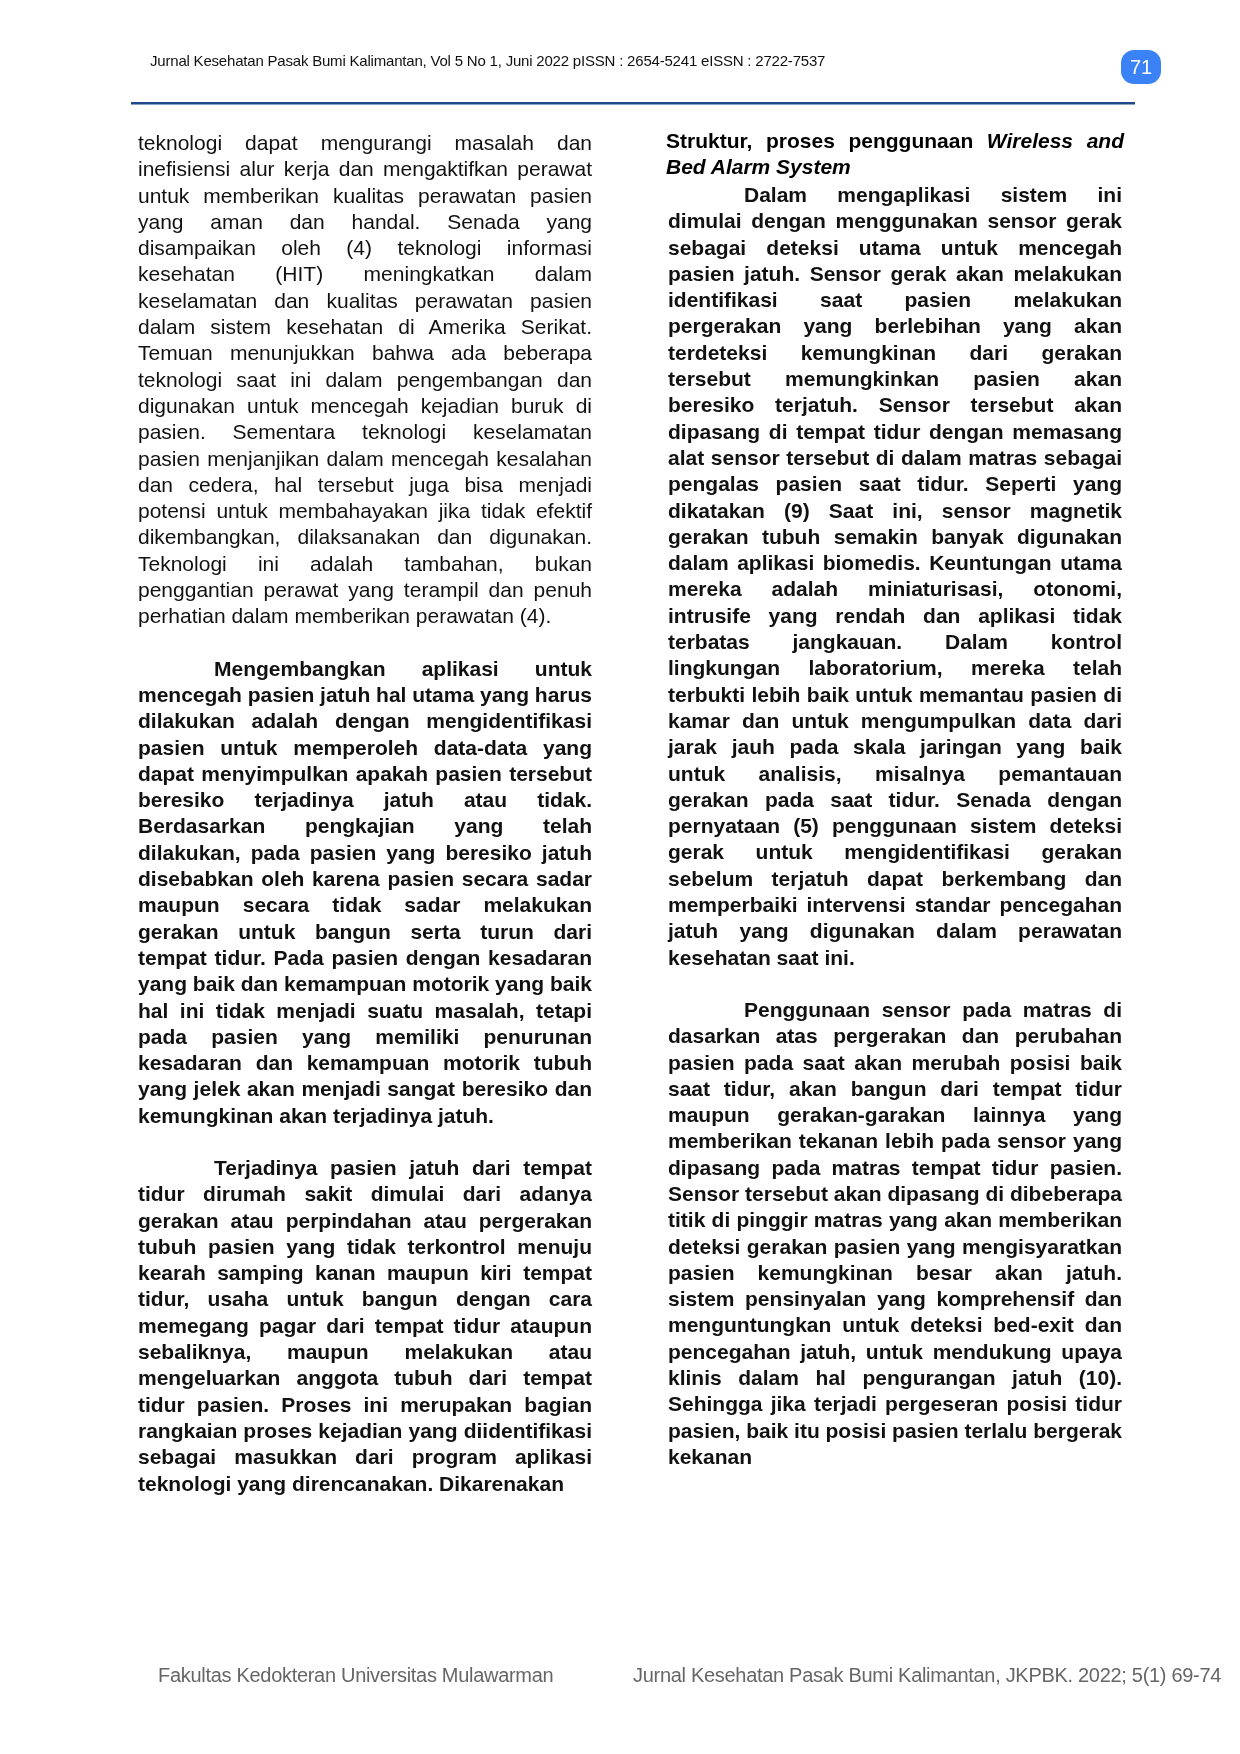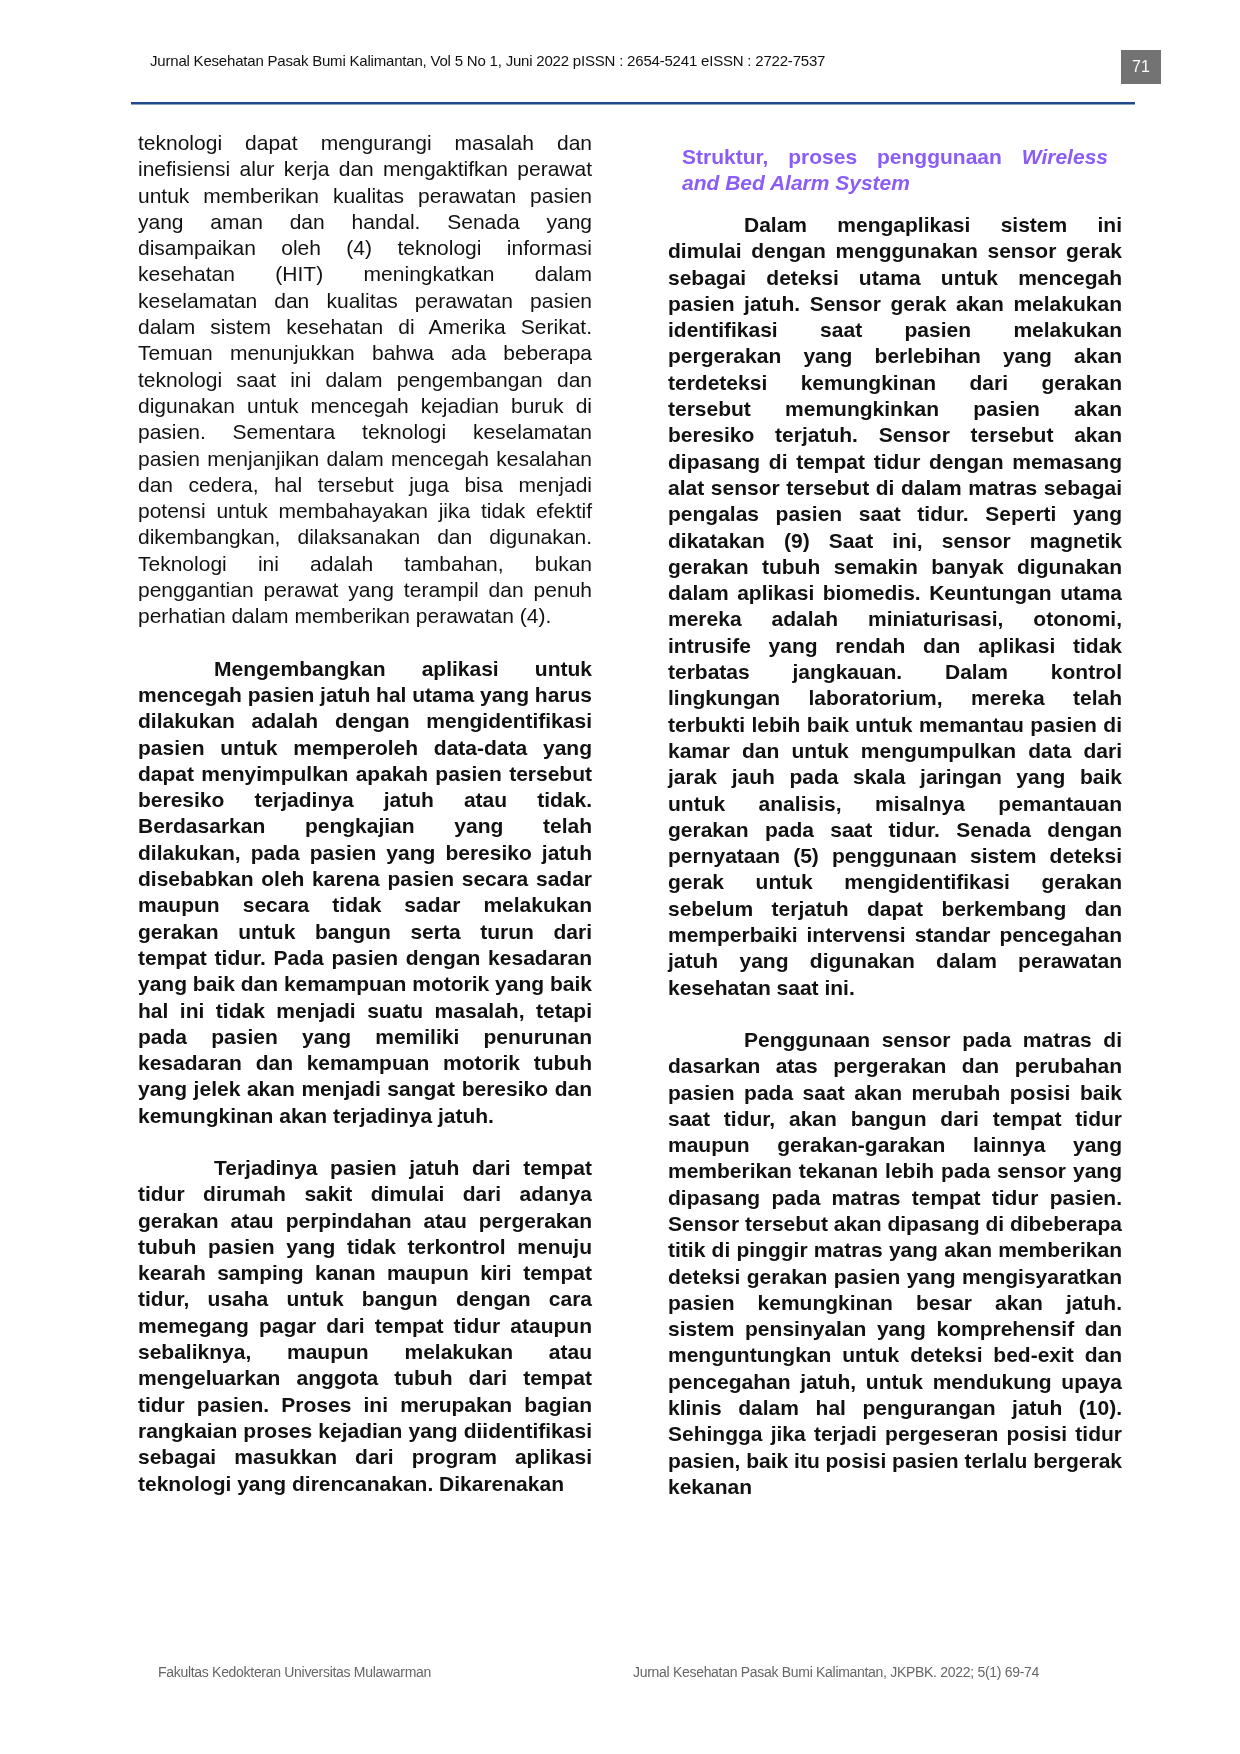--- a/index.html
+++ b/index.html
@@ -27,26 +27,27 @@
       letter-spacing: -0.2px;
     }
     .header .url { display: block; }
     .header .journal { display: block; }
     .page-num {
       position: absolute;
       left: 1121px;
       top: 50px;
       width: 40px;
       height: 34px;
-      background: #737373;
+      background: #3b82f6;
       color: #ffffff;
-      font-size: 16px;
+      font-size: 20px;
       line-height: 34px;
       text-align: center;
       font-family: "Liberation Sans", sans-serif;
+      border-radius: 13px;
     }
     .rule {
       position: absolute;
       left: 131px;
       top: 102px;
       width: 1004px;
       height: 2px;
       background: #1f4a8a;
       border-bottom: 1px solid #8aa4c8;
     }
@@ -62,33 +63,33 @@
     }
     .col-left { left: 136px; }
     .col-right { left: 666px; }
     .column p {
       margin: 2px;
       text-align: justify;
     }
     .column p.indent { text-indent: 76px; font-weight: bold; }
     .column p.gap-after { margin-bottom: 26px; }
     .column h2 {
-      margin: 16px;
+      margin: 0;
       font-size: 21px;
       line-height: 26px;
       font-weight: bold;
-      color: #8b5cf6;
+      color: #000000;
       text-align: justify;
     }
     .column h2 em { font-style: italic; }
     .footer {
       position: absolute;
       top: 1664px;
       font-family: "Liberation Sans", sans-serif;
-      font-size: 14px;
+      font-size: 20px;
       color: #666666;
       letter-spacing: -0.3px;
     }
     .footer-left { left: 158px; }
     .footer-right { left: 633px; }
   </style>
 </head>
 <body>
 
 <div class="header">

